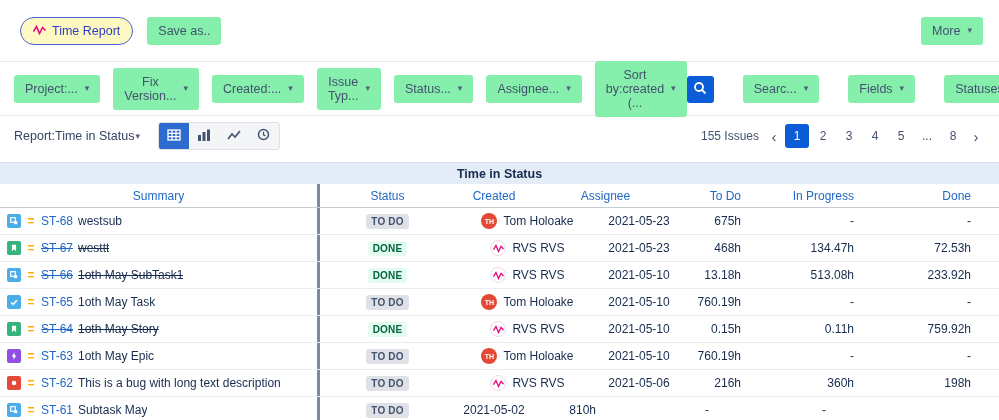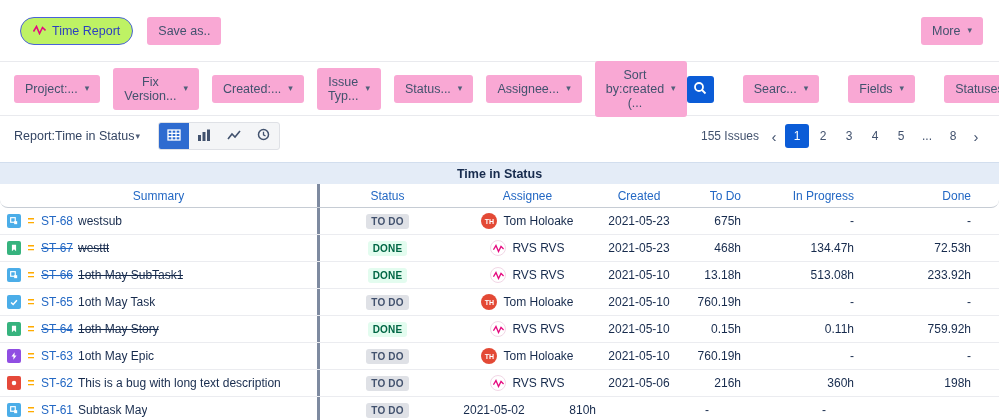--- a/index.html
+++ b/index.html
@@ -8,24 +8,24 @@
     width:999px; height:420px; overflow:hidden;
     font-family:"Liberation Sans", sans-serif;
     font-size:12px; color:#172b4d; background:#fff;
   }
   button { font-family:inherit; cursor:pointer; }
 
   
   .topbar { height:62px; display:flex; align-items:center; justify-content:space-between;
             padding:0 16px 0 20px; border-bottom:1px solid #e9eaee; }
   .tb-left { display:flex; align-items:center; gap:14px; }
-  .btn-outline { display:inline-flex; align-items:center; gap:6px; background:#bef264;
+  .btn-outline { display:inline-flex; align-items:center; gap:6px; background:#fef9c3;
                  border:1px solid #4a63d8; color:#2c3fc0; border-radius:15px;
                  padding:6px 12px; font-size:12.5px; }
-  .btn-gray { display:inline-flex; align-items:center; gap:7px; background:#f9a8d4;
+  .btn-gray { display:inline-flex; align-items:center; gap:7px; background:#86efac;
               border:none; border-radius:3px; padding:7px 11px; color:#42526e; font-size:12.5px; }
   .chev { font-size:9px; color:#505f79; line-height:1; }
 
   
   .filterbar { height:54px; display:flex; align-items:center; justify-content:space-between;
                padding:0 14px; border-bottom:1px solid #e9eaee; }
   .fb-left { display:flex; gap:13px; align-items:center; }
   .fb-right { display:flex; gap:29px; align-items:flex-end; }
   .search-btn { width:27px; height:27px; background:#0b5cd7; border:none; border-radius:3px;
                 display:flex; align-items:center; justify-content:center; }
@@ -42,21 +42,21 @@
   .rb-right { display:flex; align-items:center; gap:6px; color:#42526e; }
   .pagination { display:flex; align-items:center; gap:2px; }
   .page { min-width:24px; height:24px; display:inline-flex; align-items:center; justify-content:center;
           border-radius:3px; color:#42526e; padding:0 4px; cursor:pointer; }
   .page.active { background:#0b5cd7; color:#fff; }
   .pchev { width:18px; text-align:center; color:#42526e; font-size:15px; cursor:pointer; }
 
   
   .ttitle { height:22px; background:#e4ecf7; border-top:1px solid #d2deee; display:flex;
             align-items:center; justify-content:center; font-weight:bold; font-size:12.5px;margin-top:6px; }
-  .thead { display:flex; height:24px; border-bottom:1px solid #c6ccd4; color:#2368c4; align-items:center;border-radius:8px; }
+  .thead { display:flex; height:24px; border-bottom:1px solid #c6ccd4; color:#2368c4; align-items:center; }
   .trow  { display:flex; height:27px; border-bottom:1px solid #ebecf0; align-items:center; }
   .c { height:100%; display:flex; align-items:center; }
   .c.summary  { width:320px; padding-left:7px; gap:5px; border-right:3px solid #7e8aa0; overflow:hidden; }
   .thead .c.summary { justify-content:center; padding-left:0; }
   .c.status   { width:135px; justify-content:center; }
   .c.assignee { width:145px; justify-content:center; gap:6px; }
   .c.created  { width:78px;  justify-content:center; }
   .c.todo     { width:77px;  justify-content:flex-end; padding-right:14px; }
   .c.inprog   { width:125px; justify-content:flex-end; padding-right:26px; }
   .c.done     { width:119px; justify-content:flex-end; padding-right:28px; }
@@ -211,22 +211,22 @@
         <span class="page">8</span>
         <span class="pchev">›</span>
       </div>
     </div>
   </div>
 
   <div class="ttitle">Time in Status</div>
   <div class="thead">
     <div class="c summary">Summary</div>
     <div class="c status">Status</div>
+    <div class="c created">Created</div>
     <div class="c assignee">Assignee</div>
-    <div class="c created">Created</div>
     <div class="c todo">To Do</div>
     <div class="c inprog">In Progress</div>
     <div class="c done">Done</div>
   </div>
   <div>
   <div class="trow">
     <div class="c summary">
       <span class="type-icon t-subtask">
             <svg width="10" height="10" viewBox="0 0 12 12">
               <rect x="2" y="2" width="5.5" height="5.5" fill="none" stroke="#fff" stroke-width="1.4"></rect>

